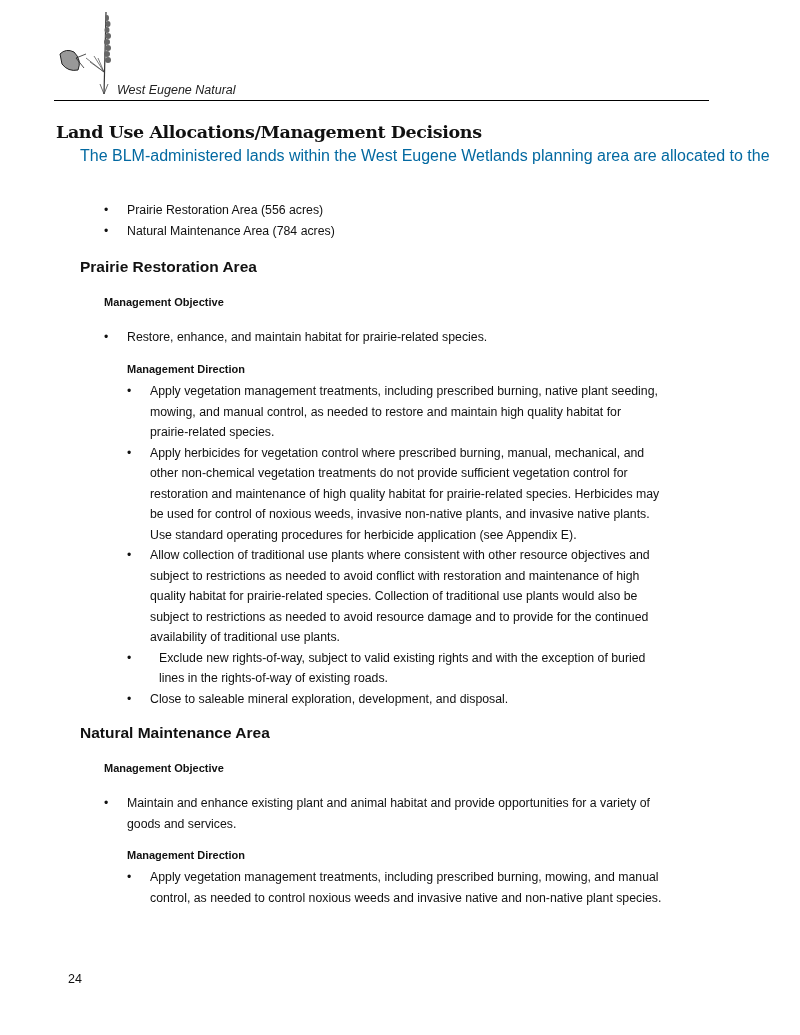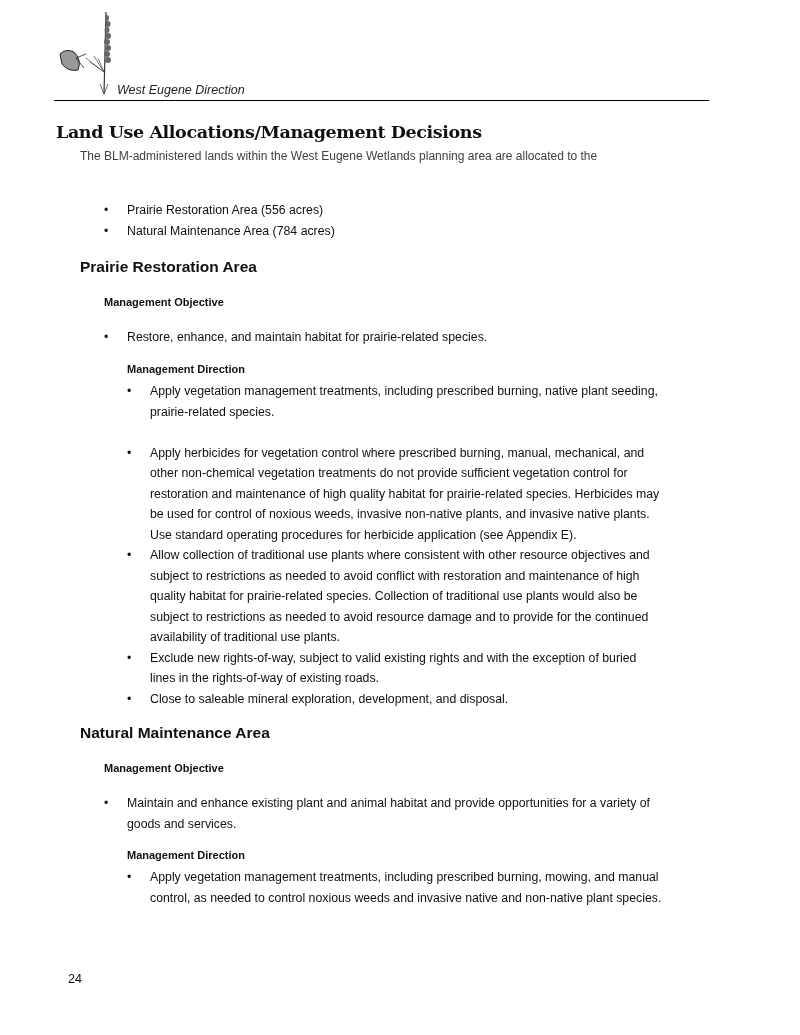--- a/index.html
+++ b/index.html
@@ -3,21 +3,21 @@
   <meta charset="utf-8">
   <style>
     html, body { margin: 0; padding: 0; background: #ffffff; }
     body { width: 800px; height: 1035px; position: relative; overflow: hidden;
       font-family: "Liberation Sans", sans-serif; color: #111; }
     .header { position: absolute; left: 54px; top: 8px; width: 655px; height: 94px; }
     .logo { position: absolute; left: 2px; top: 2px; width: 60px; height: 86px; }
     .header-title { position: absolute; left: 63px; top: 75px; font-style: italic; font-size: 12.5px; color: #222; }
     .header-rule { position: absolute; left: 0; top: 92px; width: 655px; height: 1px; background: #000; }
     .h1 { position: absolute; left: 56px; top: 122px; font-family: "DejaVu Serif", serif; font-weight: bold; font-size: 17.5px; letter-spacing: -0.4px; color: #111; }
-    .p { position: absolute; font-size: 12px; line-height: 20.5px; color: #404040; }
+    .p { position: absolute; font-size: 16px; line-height: 20.5px; color: #0369a1; }
     .h2 { position: absolute; left: 80px; font-weight: bold; font-size: 15.5px; color: #111; text-align: center; }
     .h3 { position: absolute; font-weight: bold; font-size: 11px; color: #111; }
     .bullet { position: absolute; font-size: 12.3px; line-height: 20.5px; color: #111; }
     .bullet .dot { position: absolute; left: 0; top: 0; }
     .bullet .txt { position: absolute; left: 23px; top: 0; }
     .page-num { position: absolute; left: 56px; top: 972px; font-size: 12.5px; color: #111; margin-left: 12px; }
   </style>
 </head>
 <body>
 
@@ -32,21 +32,21 @@
       <ellipse cx="51" cy="32" rx="3" ry="3"></ellipse>
         <ellipse cx="52" cy="38" rx="3" ry="3"></ellipse>
       <ellipse cx="51" cy="44" rx="3" ry="3"></ellipse>
         <ellipse cx="52" cy="50" rx="3" ry="3"></ellipse>
     </g>
     <path d="M4 44 Q10 38 18 42 Q26 50 22 60 Q12 62 6 54 Z" fill="#999" stroke="#222" stroke-width="1"></path>
     <path d="M20 48 L30 44 M20 48 L28 58" stroke="#222" stroke-width="0.8"></path>
     <path d="M48 62 L30 48 M48 62 L34 52 M48 62 L38 46 M48 62 L42 48" stroke="#444" stroke-width="0.7"></path>
     <path d="M44 74 L48 84 L52 74" fill="none" stroke="#444" stroke-width="0.8"></path>
   </svg>
-  <span class="header-title">West Eugene Direction</span>
+  <span class="header-title">West Eugene Natural</span>
   <div class="header-rule"></div>
 </div>
 
 <div class="h1">Land Use Allocations/Management Decisions</div>
 <div class="p" style="left:80px;top:146px;">
   <div>The BLM-administered lands within the West Eugene Wetlands planning area are allocated to the</div>
 </div>
 
 <div class="bullet" style="left:104px;top:200px;">
   <span class="dot">•</span>
@@ -63,20 +63,21 @@
   <span class="dot">•</span>
   <span class="txt" style="white-space:nowrap">Restore, enhance, and maintain habitat for prairie-related species.</span>
 </div>
 <div class="h3" style="left:127px;top:363px;">Management Direction</div>
 
 <div id="prairie-list">
     <div class="bullet" style="left: 127px; top: 381px;">
       <span class="dot">•</span>
       <span class="txt" style="white-space: nowrap;">
         <div>Apply vegetation management treatments, including prescribed burning, native plant seeding,</div>
+        <div>mowing, and manual control, as needed to restore and maintain high quality habitat for</div>
         <div>prairie-related species.</div>
       </span>
     </div>
     <div class="bullet" style="left: 127px; top: 442.5px;">
       <span class="dot">•</span>
       <span class="txt" style="white-space: nowrap;">
         <div>Apply herbicides for vegetation control where prescribed burning, manual, mechanical, and</div>
         <div>other non-chemical vegetation treatments do not provide sufficient vegetation control for</div>
         <div>restoration and maintenance of high quality habitat for prairie-related species. Herbicides may</div>
         <div>be used for control of noxious weeds, invasive non-native plants, and invasive native plants.</div>
@@ -88,21 +89,21 @@
       <span class="txt" style="white-space: nowrap;">
         <div>Allow collection of traditional use plants where consistent with other resource objectives and</div>
         <div>subject to restrictions as needed to avoid conflict with restoration and maintenance of high</div>
         <div>quality habitat for prairie-related species. Collection of traditional use plants would also be</div>
         <div>subject to restrictions as needed to avoid resource damage and to provide for the continued</div>
         <div>availability of traditional use plants.</div>
       </span>
     </div>
     <div class="bullet" style="left: 127px; top: 647.5px;">
       <span class="dot">•</span>
-      <span class="txt" style="white-space: nowrap;">
+      <span class="txt" style="white-space: nowrap; margin-left: 9px;">
         <div>Exclude new rights-of-way, subject to valid existing rights and with the exception of buried</div>
         <div>lines in the rights-of-way of existing roads.</div>
       </span>
     </div>
     <div class="bullet" style="left: 127px; top: 688.5px;">
       <span class="dot">•</span>
       <span class="txt" style="white-space: nowrap;">
         <div>Close to saleable mineral exploration, development, and disposal.</div>
       </span>
     </div>

